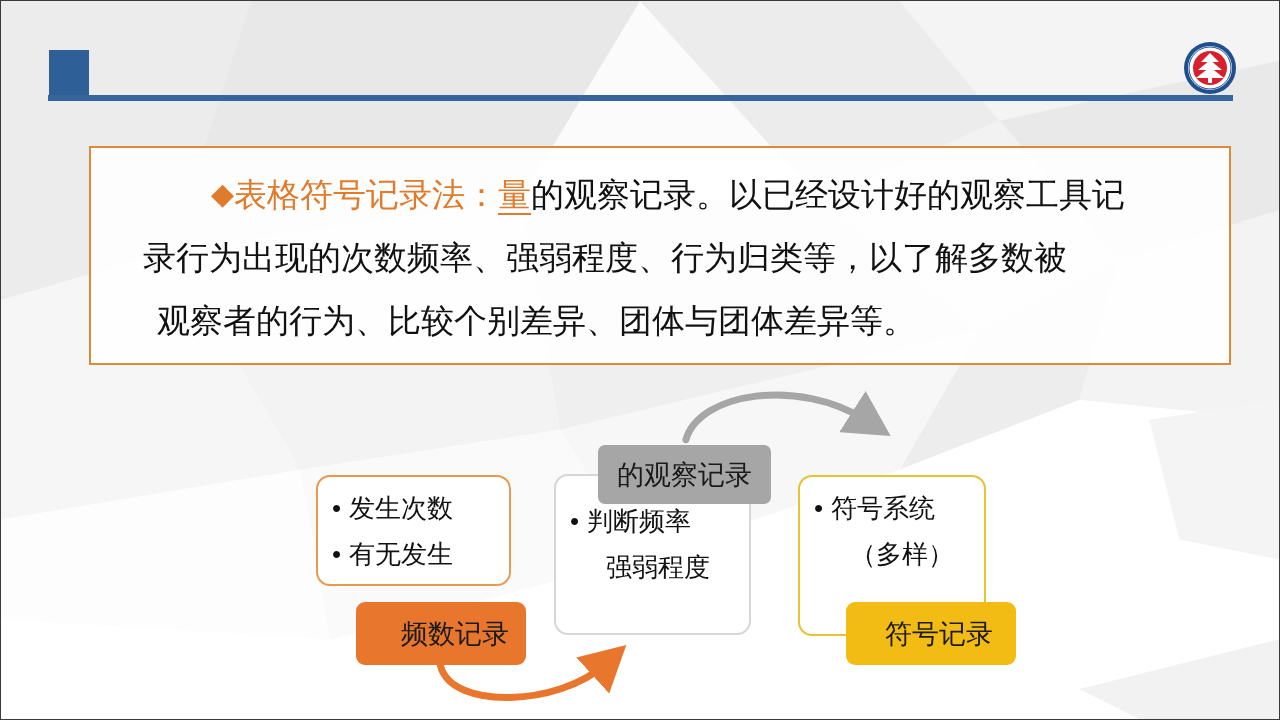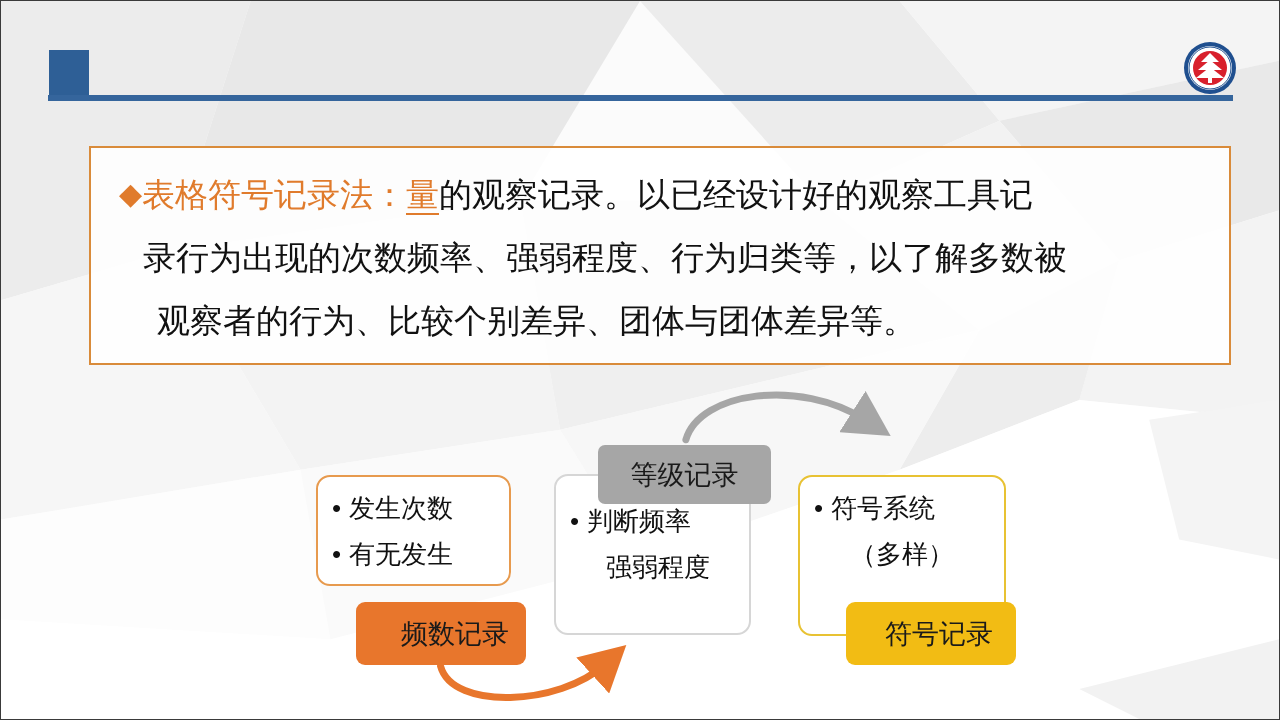--- a/index.html
+++ b/index.html
@@ -38,39 +38,39 @@
   .textbox{
     position:absolute;left:88px;top:145px;width:1142px;height:219px;
     border:2px solid #d98b3a;background:rgba(255,255,255,0.88);
     box-sizing:border-box;z-index:3;
     padding:14px 12px 0 12px;
   }
   .tline{
     font-size:33px;line-height:63px;color:#111;white-space:nowrap;
     font-family:"Liberation Sans","DejaVu Sans",sans-serif;
   }
-  .tline.l1{margin-left:16px;}
+  .tline.l1{margin-left:16px;text-align:center;}
   .tline.l2{margin-left:40px;}
   .tline.l3{margin-left:54px;}
   .diamond{color:#e07b2c;font-size:30px;vertical-align:2px;}
   .org{color:#e07b2c;}
   .org-u{color:#e07b2c;border-bottom:2px solid #e07b2c;}
 
   
   .diagram{position:absolute;inset:0;z-index:4;pointer-events:none;}
   .diagram svg{display:block;width:100%;height:100%;}
 
   .card{
     position:absolute;box-sizing:border-box;
     background:rgba(255,255,255,0.92);
     border-radius:14px;z-index:5;
   }
   .card-a{left:315px;top:474px;width:195px;height:111px;border:2px solid #e79a4e;}
   .card-b{left:553px;top:473px;width:197px;height:161px;border:2px solid #d6d6d6;}
-  .card-c{left:797px;top:474px;width:208px;height:161px;border:2px solid #e8c233;}
+  .card-c{left:797px;top:474px;width:188px;height:161px;border:2px solid #e8c233;}
 
   .bullets{padding:8px 0 0 0;}
   .bl{
     font-size:26px;line-height:46px;color:#111;white-space:nowrap;
     padding-left:14px;
   }
   .bl.dot::before{content:"\2022";margin-right:8px;font-size:26px;}
   .bl.nodot{padding-left:50px;}
 
   .tag{
@@ -166,17 +166,17 @@
     </div>
   </div>
 
   <div class="card card-c">
     <div class="bullets" style="padding-top:8px">
       <div class="bl dot">符号系统</div>
       <div class="bl nodot">（多样）</div>
     </div>
   </div>
 
-  <div class="tag tag-level">等级记录</div>
+  <div class="tag tag-level">的观察记录</div>
   <div class="tag tag-freq">频数记录</div>
   <div class="tag tag-sym">符号记录</div>
 
 </div>
 
 </body></html>

